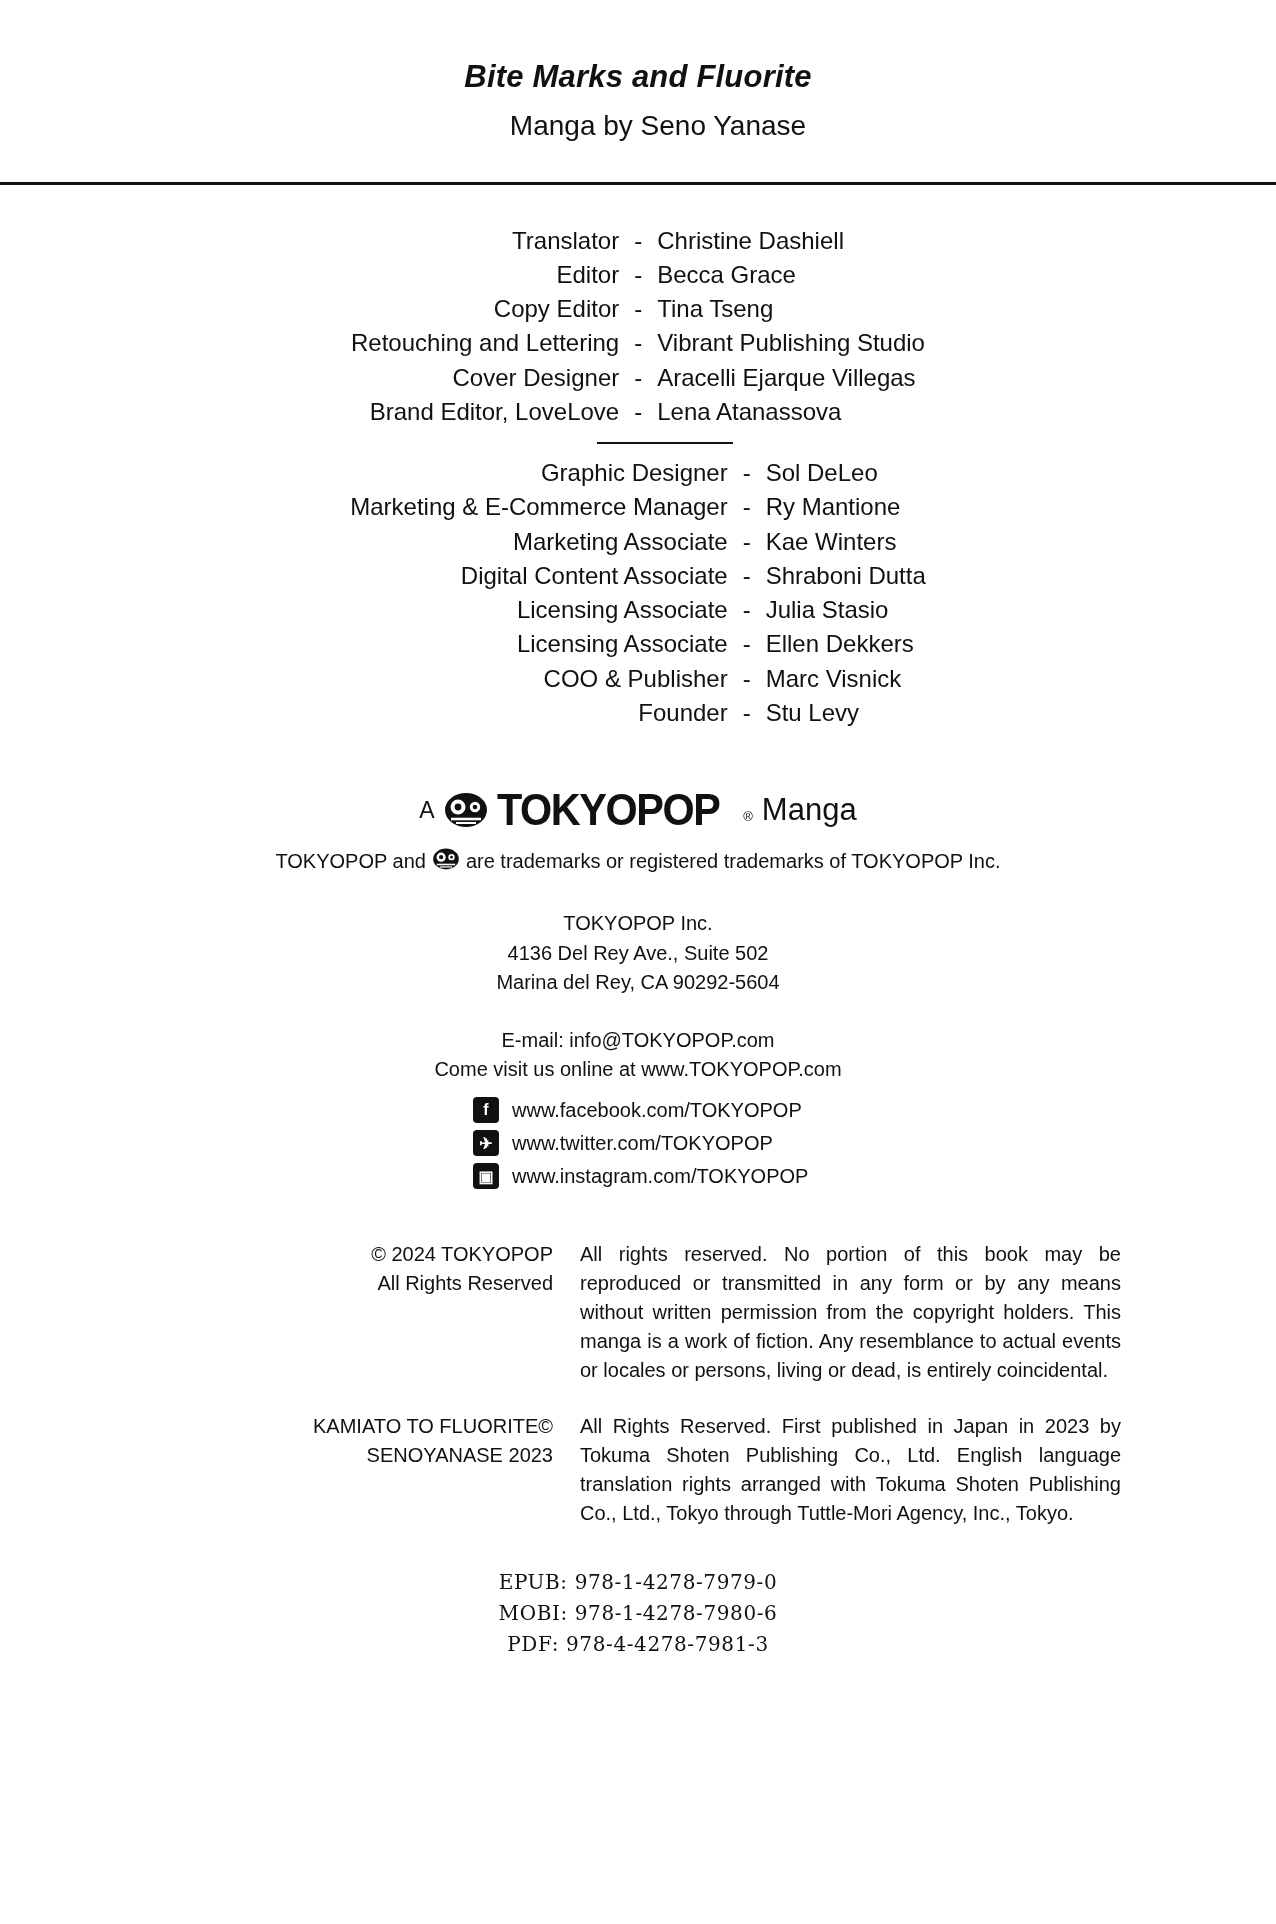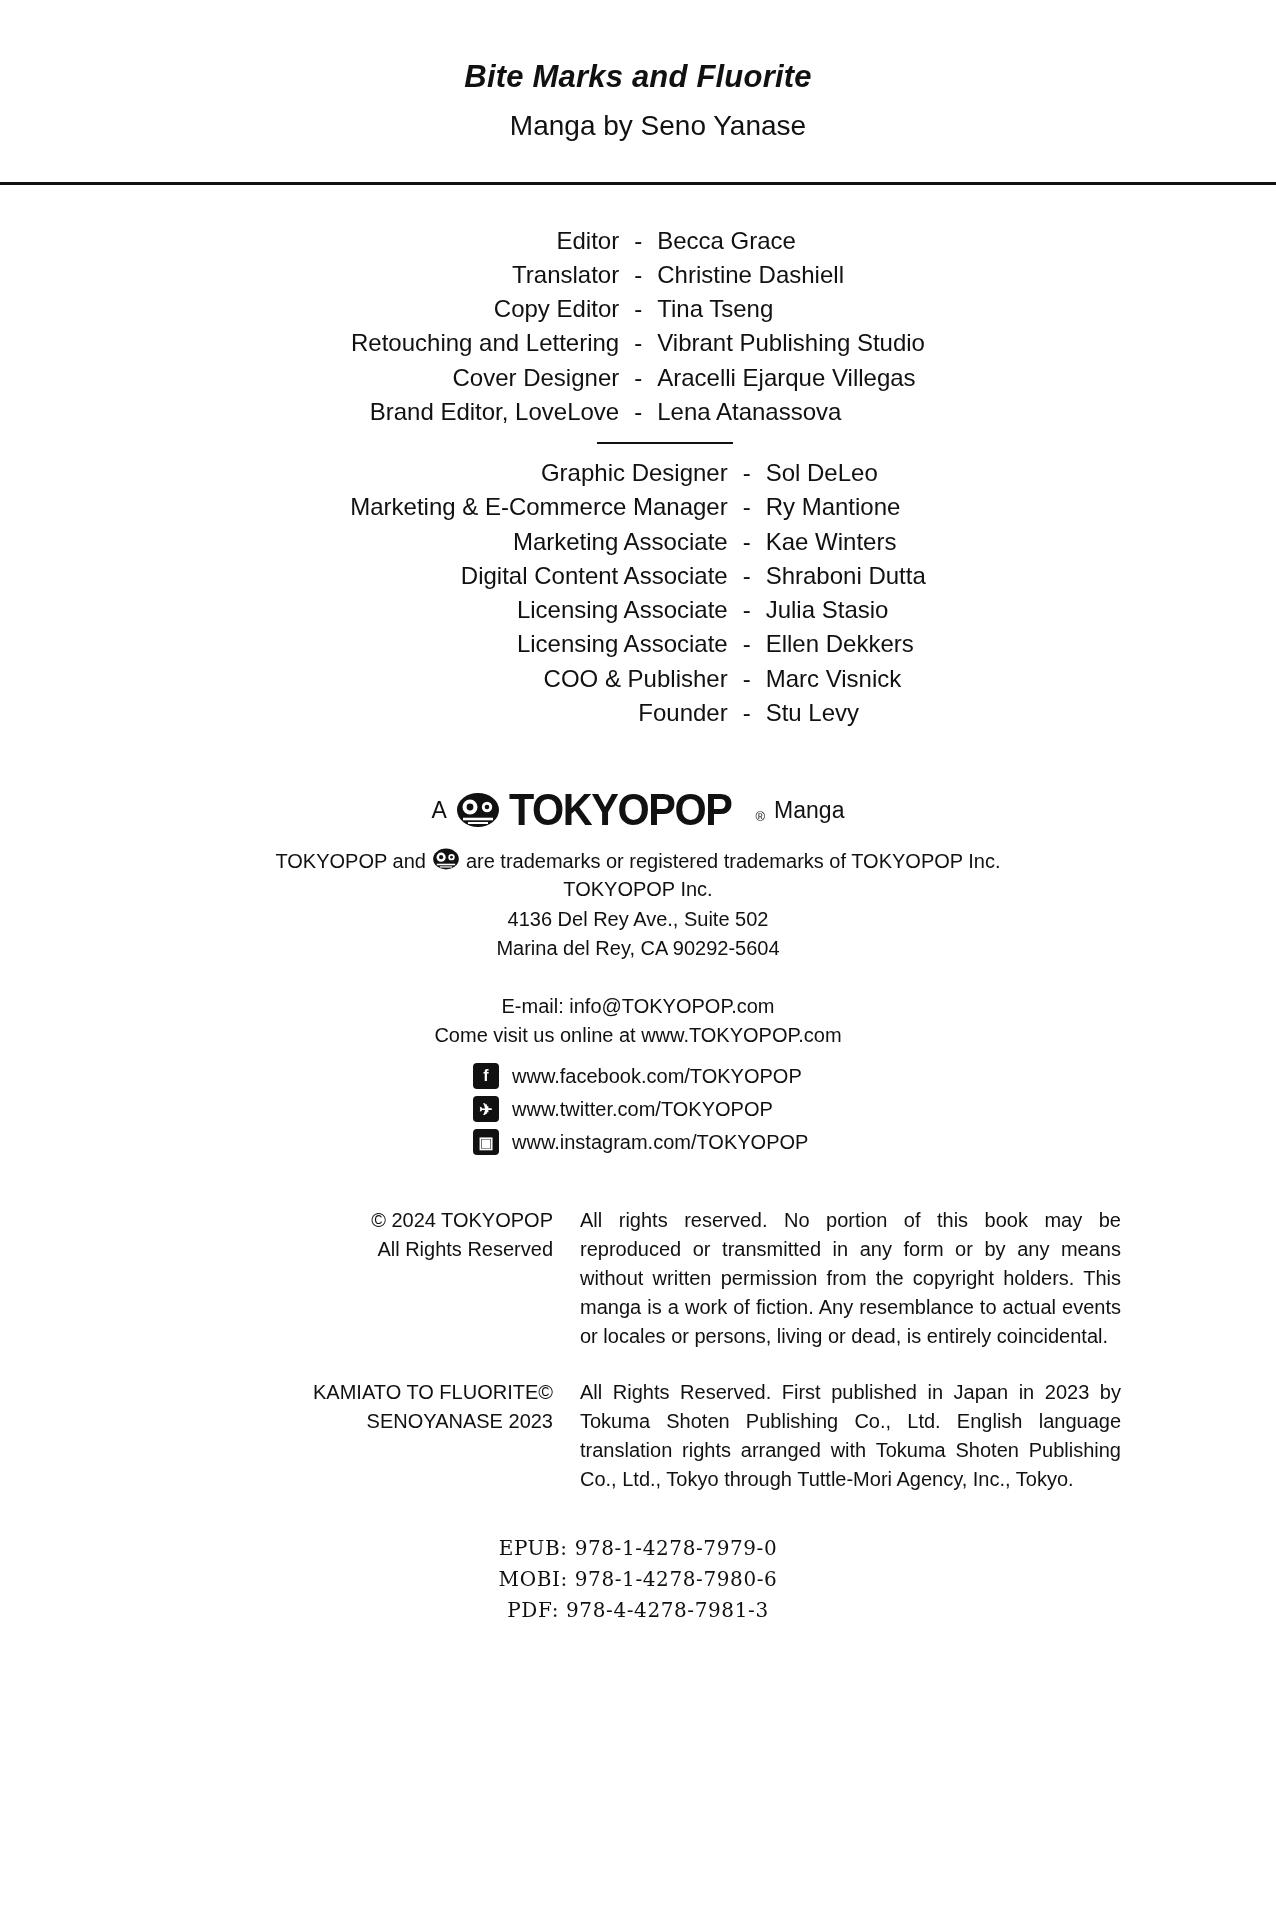--- a/index.html
+++ b/index.html
@@ -121,36 +121,37 @@
     line-height: 1;
   }
   .logo-reg {
     font-size: 13px;
     vertical-align: bottom;
     margin-left: 1px;
     position: relative;
     top: 6px;
   }
   .logo-manga {
-    font-size: 23px;
+    font-size: 31px;
   }
 
   .trademark-line {
     margin-top: 16px;
     text-align: center;
     font-size: 20px;
     display: flex;
     align-items: center;
     justify-content: center;
     gap: 6px;
     flex-wrap: nowrap;
   }
 
   
   .address-block {
+    margin-top: 34px;
     text-align: center;
     font-size: 20px;
     line-height: 1.48;
   }
   .contact-block {
     margin-top: 28px;
     text-align: center;
     font-size: 20px;
     line-height: 1.48;
   }
@@ -235,28 +236,28 @@
   <div class="title-block">
     <div class="book-title">Bite Marks and Fluorite</div>
     <div class="book-credit">Manga by Seno Yanase</div>
   </div>
   <div class="rule"></div>
 
   <div class="credits">
     <table class="credit-table">
       <tbody>
         <tr>
+          <td class="credit-role">Translator</td>
+          <td class="credit-dash">-</td>
+          <td class="credit-name">Christine Dashiell</td>
+        </tr>
+        <tr>
           <td class="credit-role">Editor</td>
           <td class="credit-dash">-</td>
           <td class="credit-name">Becca Grace</td>
-        </tr>
-        <tr>
-          <td class="credit-role">Translator</td>
-          <td class="credit-dash">-</td>
-          <td class="credit-name">Christine Dashiell</td>
         </tr>
         <tr>
           <td class="credit-role">Copy Editor</td>
           <td class="credit-dash">-</td>
           <td class="credit-name">Tina Tseng</td>
         </tr>
         <tr>
           <td class="credit-role">Retouching and Lettering</td>
           <td class="credit-dash">-</td>
           <td class="credit-name">Vibrant Publishing Studio</td>

